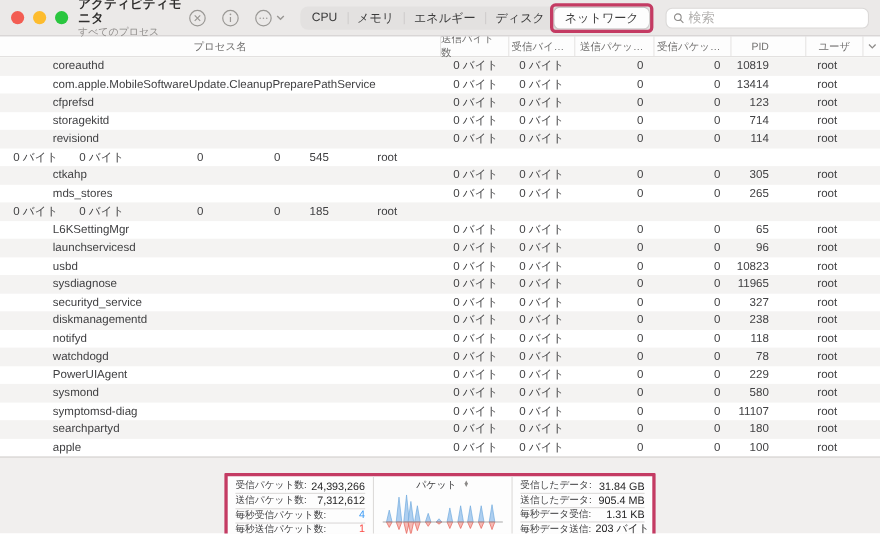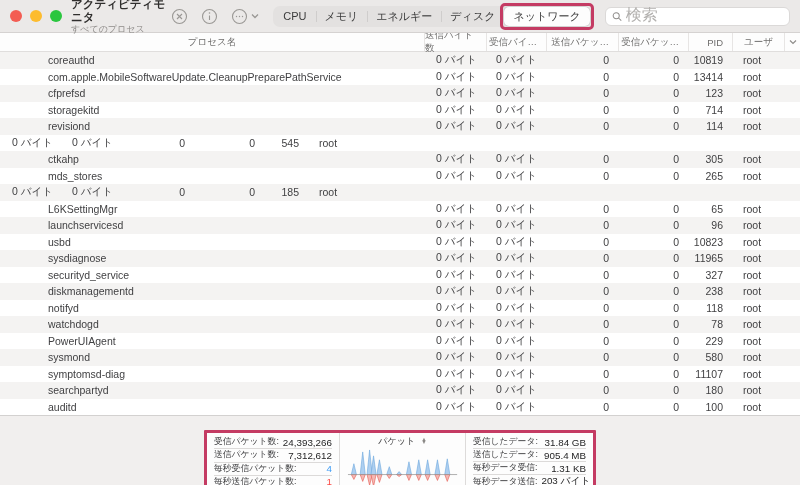--- a/index.html
+++ b/index.html
@@ -47,39 +47,39 @@
     position:absolute; inset:-4px -4px; border:3px solid #c43b63; border-radius:5px;
     pointer-events:none; z-index:5;
   }
 
   .searchbox {
     width:215px; height:19px; background:#ffffff; border:1px solid #dbd9d8;
     border-radius:6px; display:flex; align-items:center; padding:0 6px; gap:4px;
   }
   .searchbox input {
     border:none; outline:none; background:transparent; width:100%;
-    font-size:16px; color:#3c3c3c; font-family:Liberation Mono, monospace;
+    font-size:12px; color:#3c3c3c; font-family:Liberation Serif, serif;
   }
   .searchbox input::placeholder { color:#b3b1af; }
 
   
   .thead {
     height:19px; display:flex; align-items:center; flex:0 0 auto;
     background:#fdfdfd; border-bottom:1px solid #e0dedd;
     font-size:9.5px; color:#6f6e6d;
   }
   .thead .hc { height:100%; display:flex; align-items:center; border-left:1px solid #e7e5e4; }
   .thead .hc:first-child { border-left:none; }
   .hc.c-name   { flex:1 1 auto; justify-content:center; }
   .hc.c-num    { justify-content:flex-end; padding-right:9px; }
   .hc.c-user   { justify-content:center; }
   .hc.c-chev   { justify-content:center; }
   .c-sentb { width:62px; } .c-recvb { width:60px; }
   .c-sentp { width:72px; } .c-recvp { width:70px;text-align:center; }
-  .c-pid   { width:44px; } .c-user  { width:52px; } .c-chev { width:16px; }
+  .c-pid   { width:44px; } .c-user  { width:52px;margin-left:24px; } .c-chev { width:16px; }
 
   .tbody { flex:1 1 auto; overflow:hidden; }
   .trow { height:16.5px; display:flex; align-items:center; font-size:10.5px; color:#414143; }
   .trow:nth-child(odd) { background:#f4f3f2; }
   .cell { white-space:nowrap; overflow:hidden; }
   .cell.c-name { flex:1 1 auto; padding-left:48px; }
   .cell.c-num  { text-align:right; padding-right:9px; }
   .cell.c-pid  { text-align:right; padding-right:9px; }
   .cell.c-user { text-align:left; padding-left:11px; }
 
@@ -392,21 +392,21 @@
         <div class="cell c-name">searchpartyd</div>
         <div class="cell c-num c-sentb">0 バイト</div>
         <div class="cell c-num c-recvb">0 バイト</div>
         <div class="cell c-num c-sentp">0</div>
         <div class="cell c-num c-recvp">0</div>
         <div class="cell c-pid c-pid">180</div>
         <div class="cell c-user c-user">root</div>
         <div class="cell c-chev"></div>
       </div>
       <div class="trow">
-        <div class="cell c-name">auditd</div>
+        <div class="cell c-name">apple</div>
         <div class="cell c-num c-sentb">0 バイト</div>
         <div class="cell c-num c-recvb">0 バイト</div>
         <div class="cell c-num c-sentp">0</div>
         <div class="cell c-num c-recvp">0</div>
         <div class="cell c-pid c-pid">100</div>
         <div class="cell c-user c-user">root</div>
         <div class="cell c-chev"></div>
       </div>
     </div>
 

